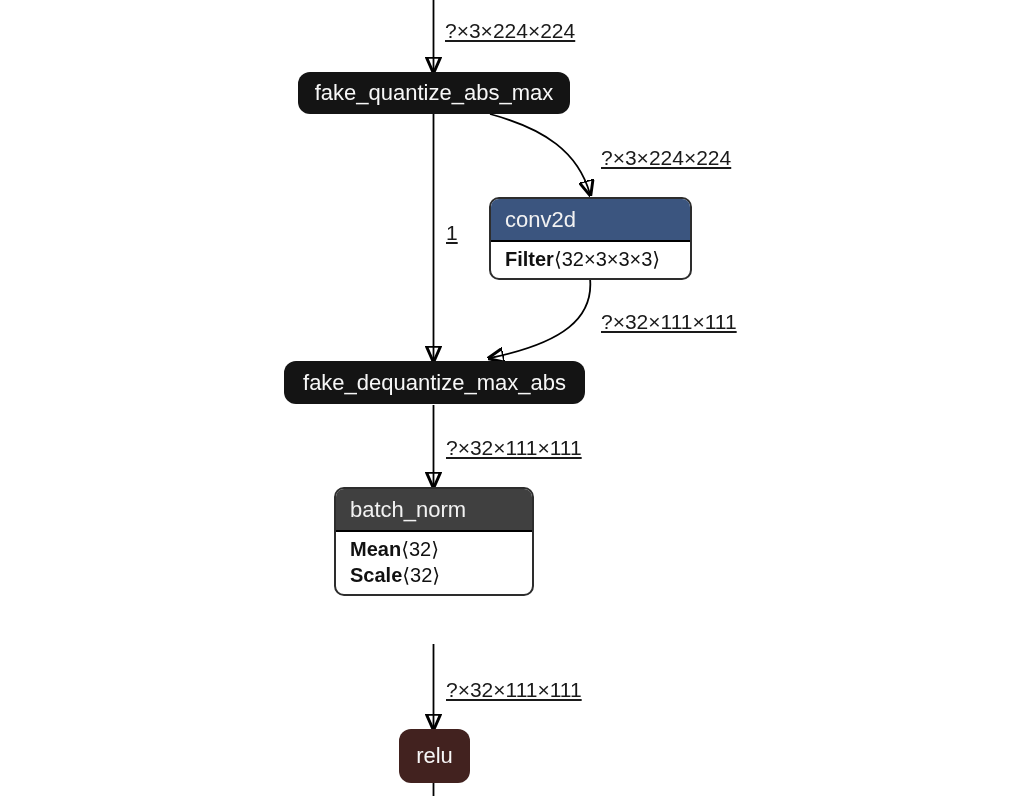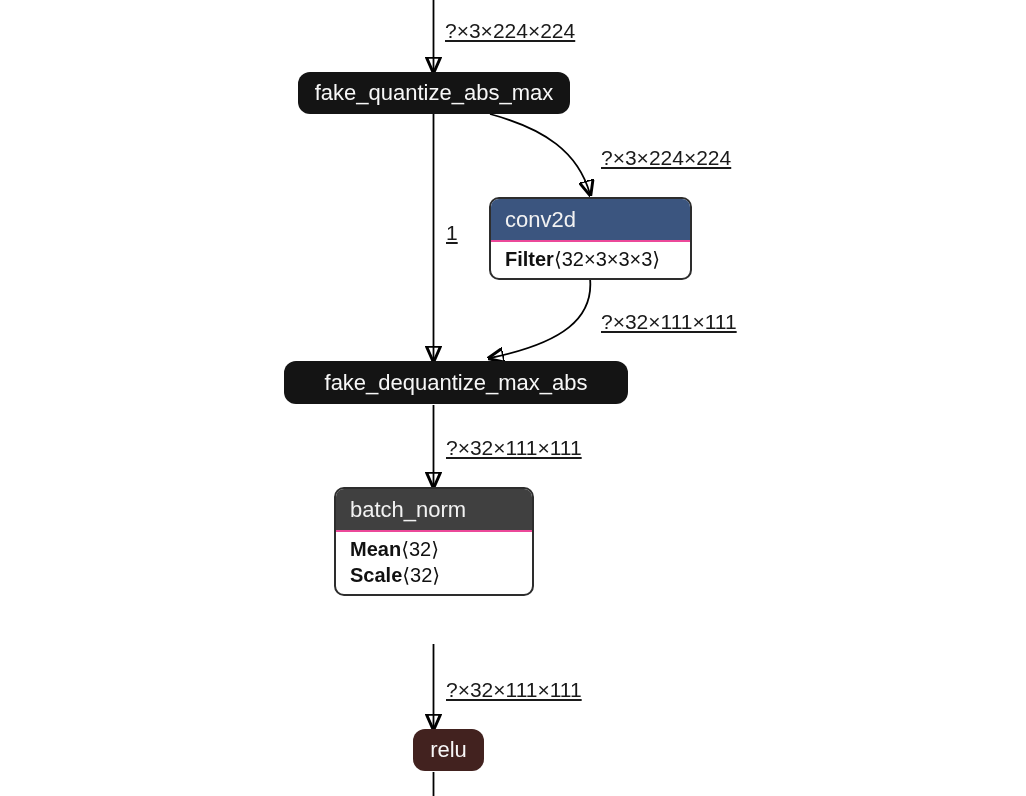--- a/index.html
+++ b/index.html
@@ -24,36 +24,36 @@
 
   
   .node-box{
     position:absolute;box-sizing:border-box;
     border:2px solid #2d2d2d;border-radius:10px;
     background:#ffffff;overflow:hidden;cursor:pointer;
   }
   .node-box .hdr{
     height:41px;display:flex;align-items:center;
     padding:0 14px;color:#f2f2f2;font-size:22px;
-    border-bottom:2px solid #ec4899;white-space:nowrap;
+    border-bottom:2px solid #000000;white-space:nowrap;
   }
   .node-box .bod{padding:4px 14px 6px;}
   .attr-row{line-height:26px;font-size:20px;color:#111111;white-space:nowrap;}
   .attr-name{font-weight:bold;margin-right:0;}
 
   .edge-label{
     position:absolute;font-size:21px;color:#1a1a1a;white-space:nowrap;text-decoration:underline;
   }
 
   
   #node-fq  {left:298px;top:72px; width:272px;height:42px;}
   #node-conv{left:489px;top:197px;width:203px;}
-  #node-fdq {left:284px;top:361px;width:344px;height:43px;}
+  #node-fdq {left:284px;top:361px;width:301px;height:43px;}
   #node-bn  {left:334px;top:487px;width:200px;}
-  #node-relu{left:413px;top:729px;width:71px; height:42px;}
+  #node-relu{left:399px;top:729px;width:71px; height:54px;}
 
   
   #lbl-input  {left:445px;top:19px;}
   #lbl-conv-in{left:601px;top:146px;}
   #lbl-one    {left:446px;top:221px;}
   #lbl-deq-in {left:601px;top:310px;}
   #lbl-bn-in  {left:446px;top:436px;}
   #lbl-relu-in{left:446px;top:678px;}
 </style>
 </head>

